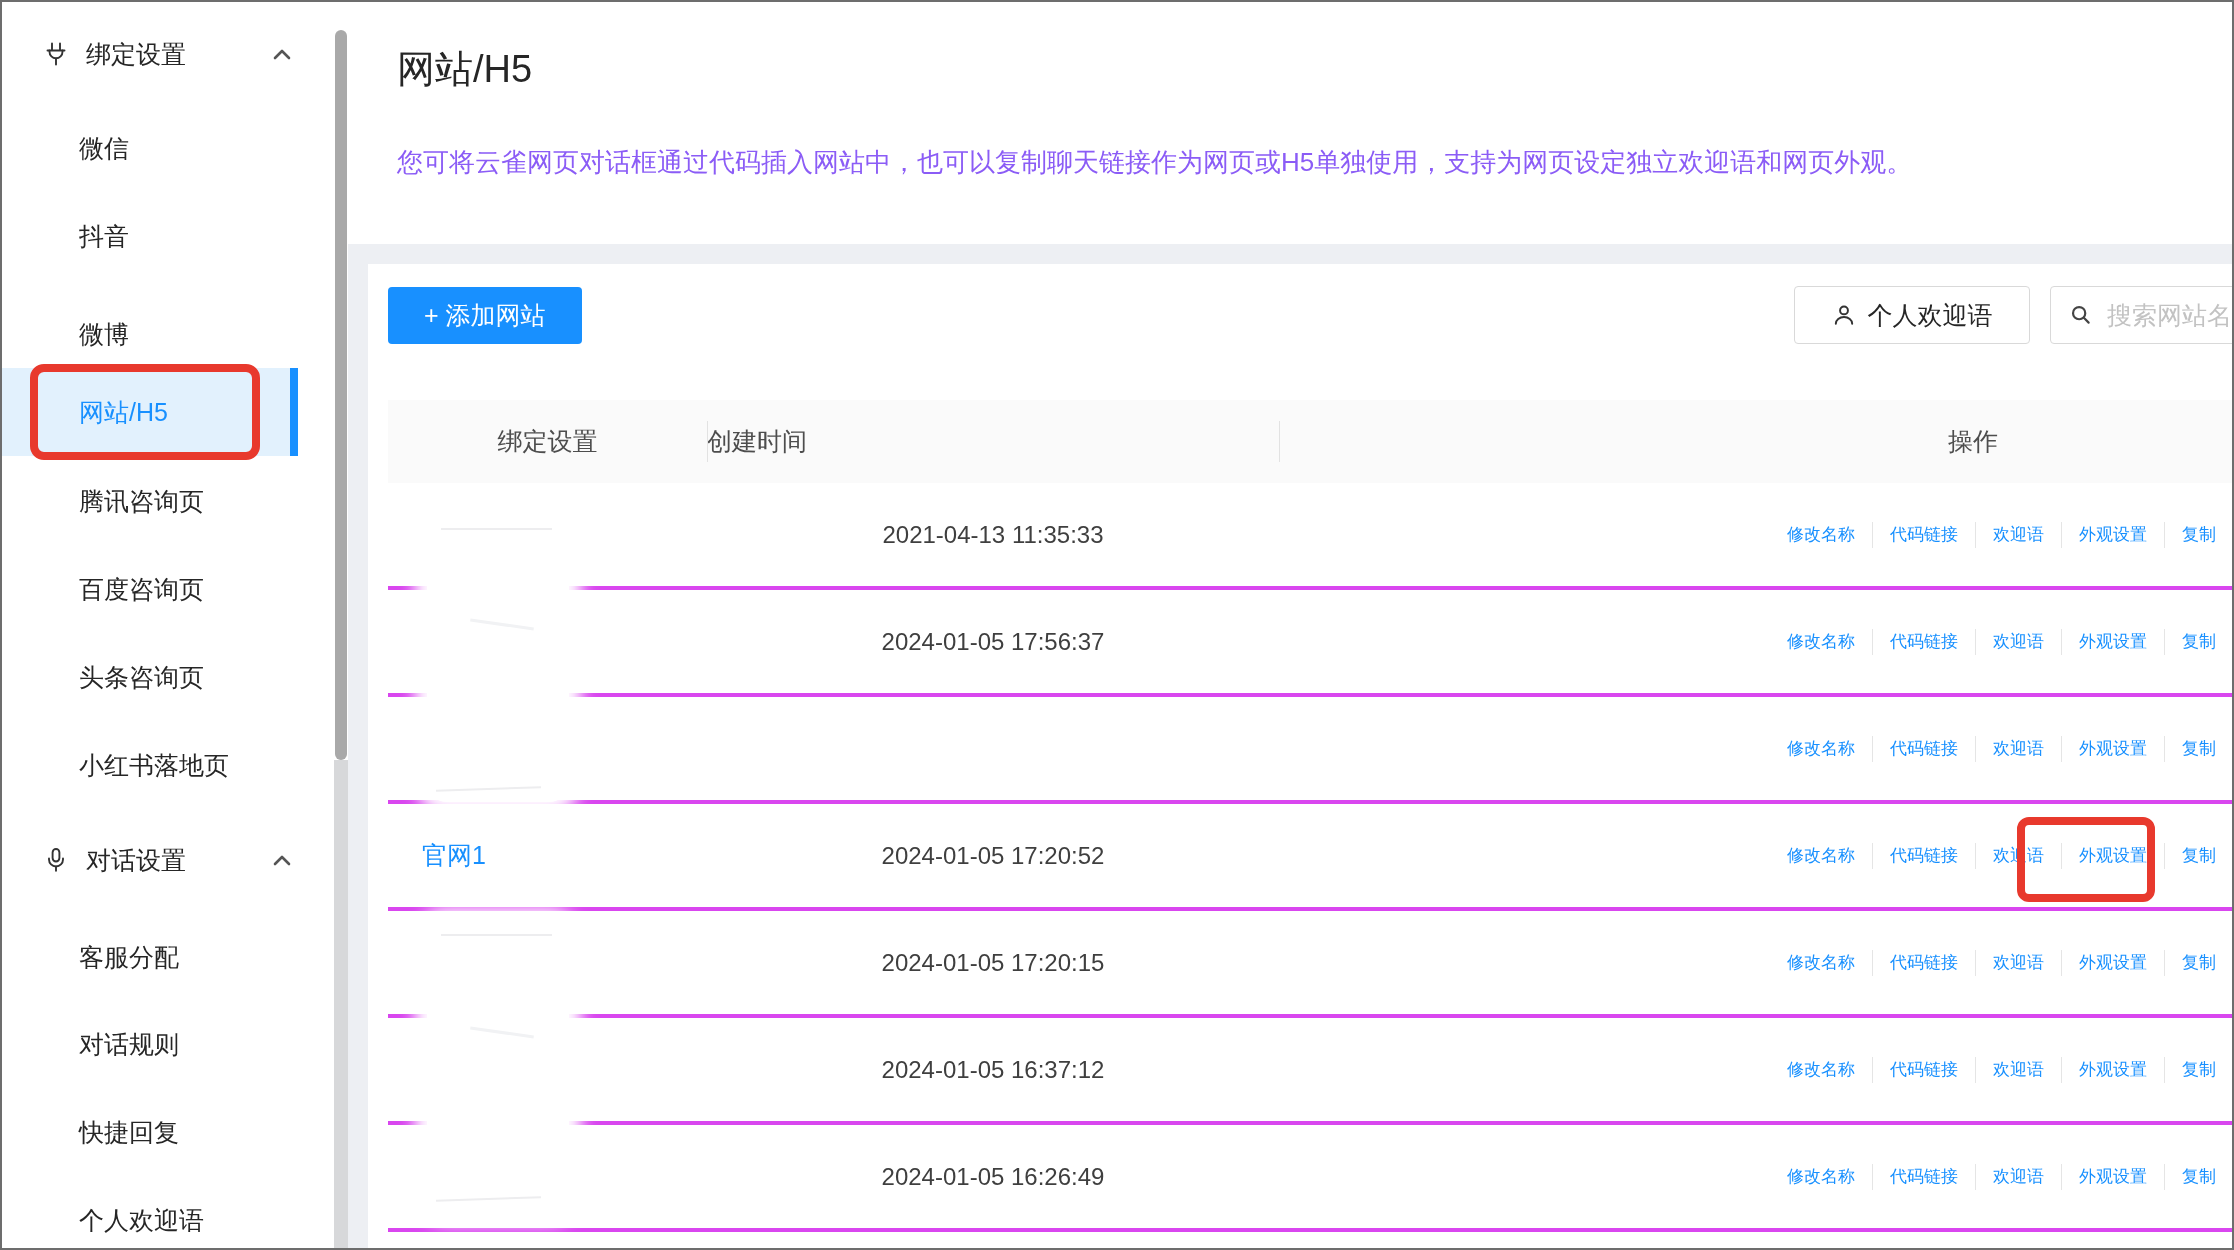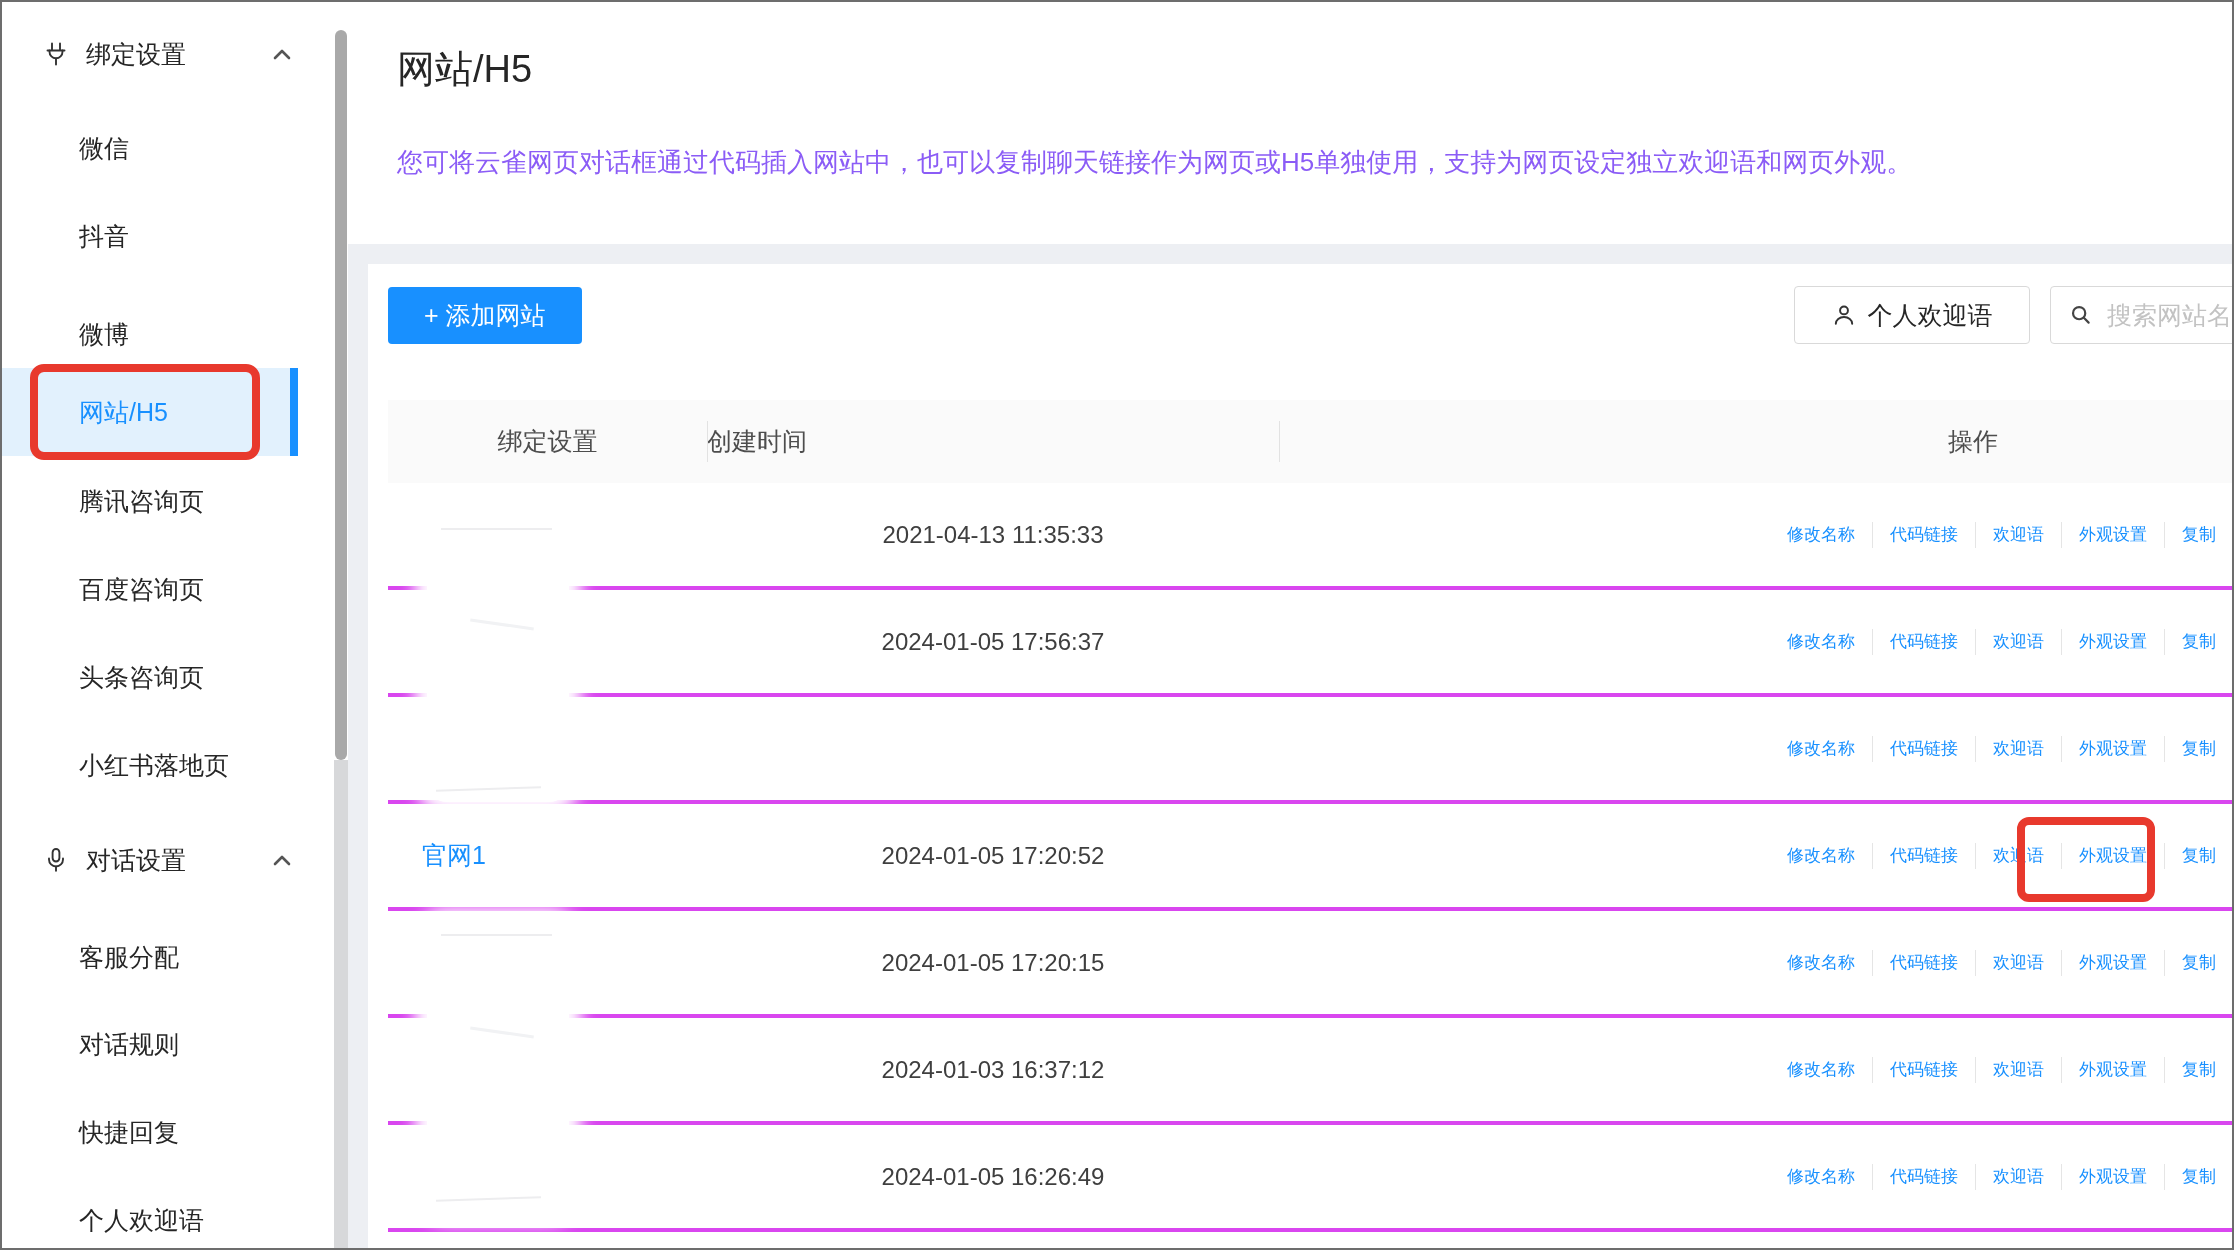--- a/index.html
+++ b/index.html
@@ -268,21 +268,21 @@
               <span class="alink">欢迎语</span>
               <span class="asep"></span>
               <span class="alink">外观设置</span>
               <span class="asep"></span>
               <span class="alink">复制</span>
             </div>
           </div>
 
           <div class="trow">
             <div class="td-name"></div>
-            <div class="td-time">2024-01-03 16:37:12</div>
+            <div class="td-time">2024-01-05 16:37:12</div>
             <div class="td-actions">
               <span class="alink">修改名称</span>
               <span class="asep"></span>
               <span class="alink">代码链接</span>
               <span class="asep"></span>
               <span class="alink">欢迎语</span>
               <span class="asep"></span>
               <span class="alink">外观设置</span>
               <span class="asep"></span>
               <span class="alink">复制</span>

